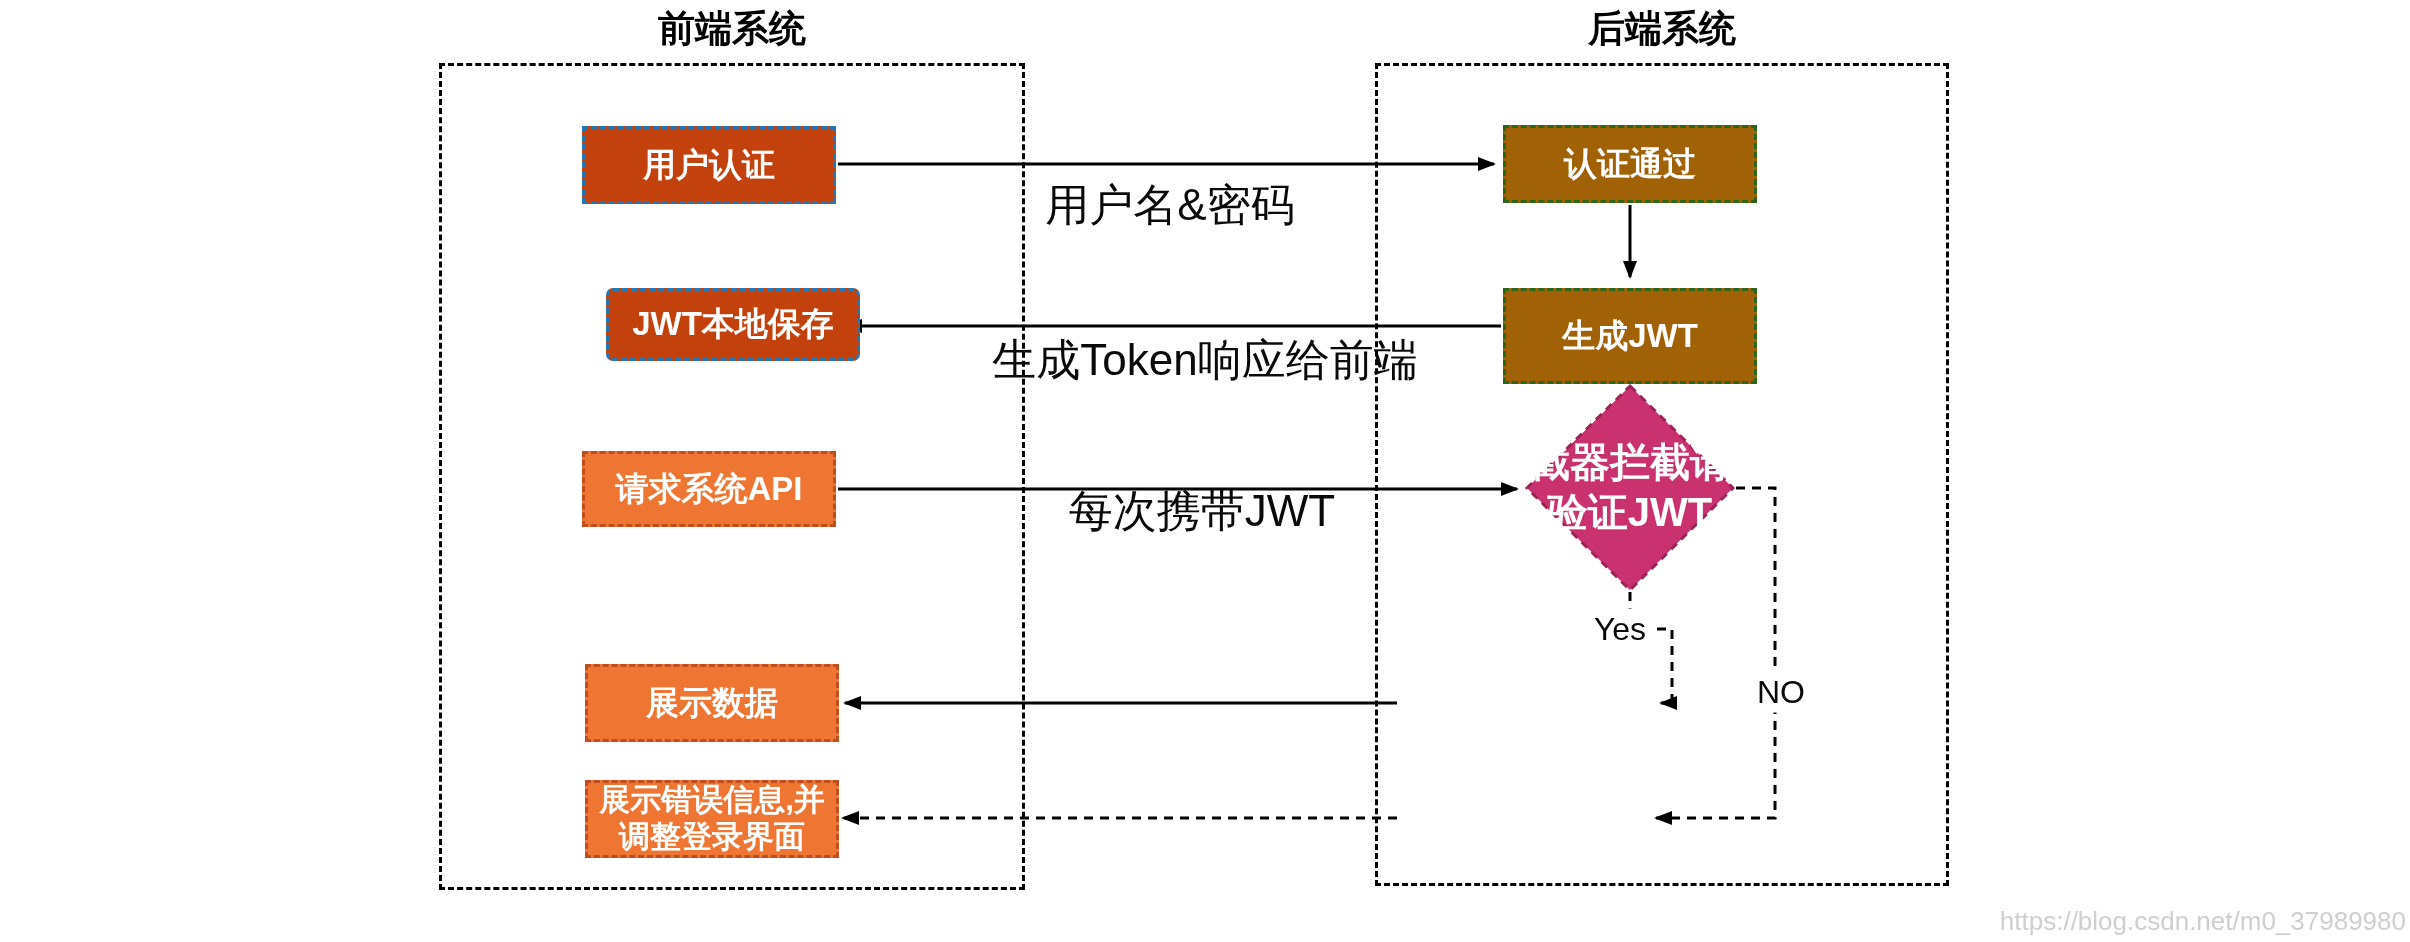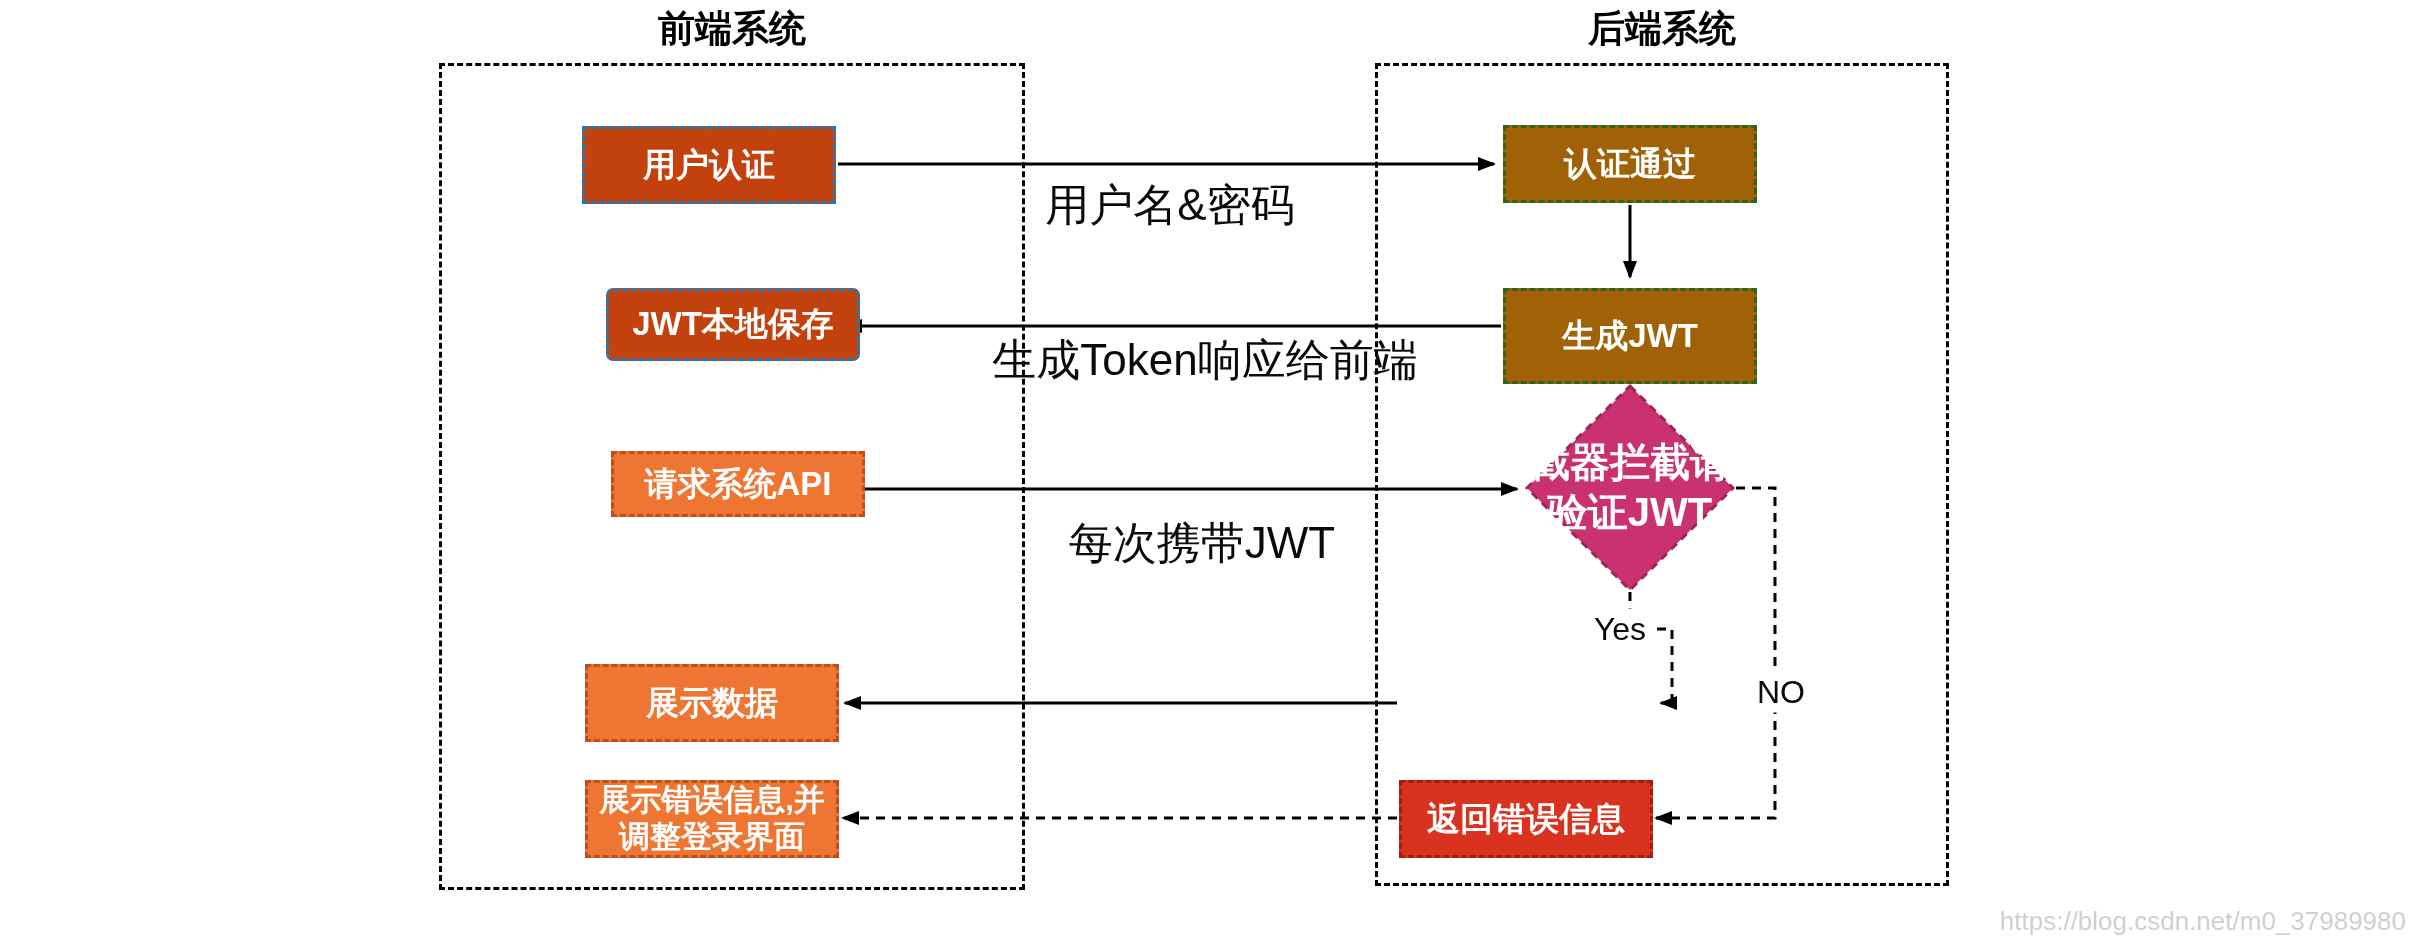--- a/index.html
+++ b/index.html
@@ -61,47 +61,44 @@
 
   <div class="sys-title" style="left:732px;top:4px;">前端系统</div>
   <div class="sys-title" style="left:1662px;top:4px;">后端系统</div>
 
   <div class="node blue" style="left:582px;top:126px;width:254px;height:78px;">
     <span>用户认证</span>
   </div>
   <div class="node blue" style="left:606px;top:288px;width:254px;height:73px;border-radius:7px;">
     <span>JWT本地保存</span>
   </div>
-  <div class="node orange" style="left:582px;top:451px;width:254px;height:66px;margin-left:29px;">
+  <div class="node orange" style="left:582px;top:451px;width:254px;height:76px;">
     <span>请求系统API</span>
   </div>
   <div class="node orange" style="left:585px;top:664px;width:254px;height:78px;">
     <span>展示数据</span>
   </div>
   <div class="node orange" style="left:585px;top:780px;width:254px;height:78px;">
     <span class="small">展示错误信息,并</span>
     <span class="small">调整登录界面</span>
   </div>
 
   <div class="node green" style="left:1503px;top:125px;width:254px;height:78px;">
     <span>认证通过</span>
   </div>
   <div class="node green" style="left:1503px;top:288px;width:254px;height:96px;">
     <span>生成JWT</span>
   </div>
-  <div class="node red" style="left:1399px;top:780px;width:254px;height:78px;">
-    <span>返回错误信息</span>
-  </div>
 
   <div class="diamond-text" style="left:1630px;top:487px;">
     <div>拦截器拦截请求</div>
     <div>验证JWT</div>
   </div>
 
   <div class="edge-label" style="left:1170px;top:176px;">用户名&amp;密码</div>
   <div class="edge-label" style="left:1205px;top:331px;">生成Token响应给前端</div>
-  <div class="edge-label" style="left:1202px;top:514px;">每次携带JWT</div>
+  <div class="edge-label" style="left:1202px;top:482px;">每次携带JWT</div>
   <div class="decision-label" style="left:1620px;top:629px;">Yes</div>
   <div class="decision-label" style="left:1781px;top:692px;">NO</div>
 
   <div class="watermark">https://blog.csdn.net/m0_37989980</div>
 
 </div>
 
 </body></html>

